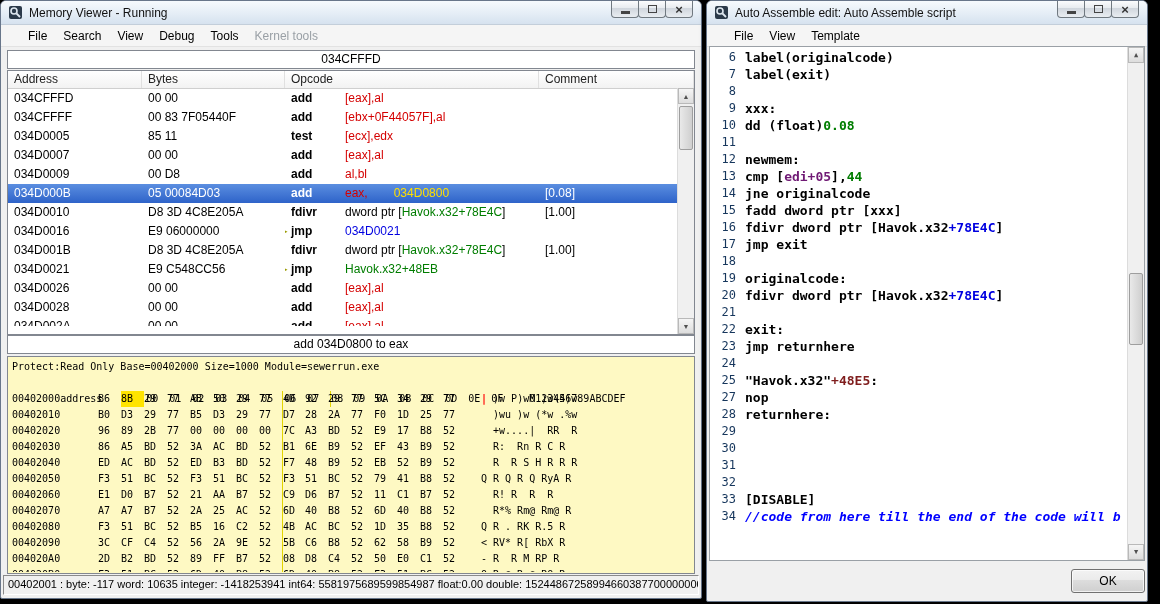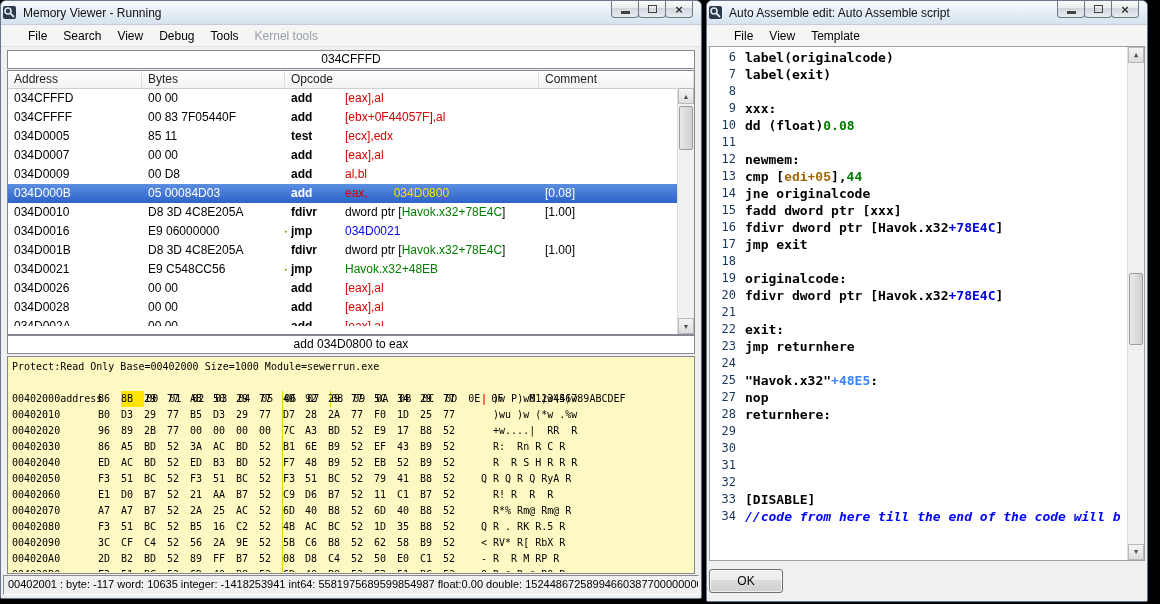--- a/index.html
+++ b/index.html
@@ -1,21 +1,21 @@
 <!DOCTYPE html>
 <html><head>
 <meta charset="utf-8">
 <style>
   html,body{margin:0;padding:0;background:#000;}
   .screen{position:relative;width:1160px;height:604px;overflow:hidden;background:#000;
           font-family:"Liberation Sans",sans-serif;font-size:12px;color:#000;}
   .win{position:absolute;background:#F0F0F0;border:1px solid #68768A;border-radius:6px 6px 2px 2px;
        box-shadow:0 0 6px rgba(0,0,0,.55);}
   
-  .titlebar{position:relative;height:23px;display:flex;align-items:center;gap:6px;padding-left:1px;
+  .titlebar{position:relative;height:23px;display:flex;align-items:center;gap:6px;padding-left:7px;
             background:linear-gradient(#F6FAFD,#E3ECF5 60%,#D6E2EF);border-bottom:1px solid #C3CEDA;
             border-radius:5px 5px 0 0;}
   .title{font-size:12px;color:#111;white-space:nowrap;overflow:hidden;}
   .appicon{width:15px;height:15px;display:inline-block;}
   .capbtns{position:absolute;top:0;right:8px;display:flex;}
   .capbtn{width:28px;height:17px;border:1px solid #707980;border-top:none;margin-left:-1px;
           border-radius:0 0 4px 4px;background:linear-gradient(#FBFCFD,#E7EBEF 45%,#D0D6DD 46%,#E9EDF1);
           display:flex;align-items:center;justify-content:center;box-sizing:border-box;}
   .g-min{width:9px;height:3px;background:#444;margin-top:7px;}
   .g-max{width:9px;height:8px;border:1px solid #444;box-sizing:border-box;}
@@ -75,21 +75,21 @@
   .editor{position:absolute;left:2px;right:2px;top:45px;bottom:40px;background:#fff;
           border:1px solid #9AA0A6;overflow:hidden;
           font-family:"DejaVu Sans Mono","Liberation Mono",monospace;font-size:13px;}
   .elines{position:absolute;left:0;top:2px;right:17px;overflow:hidden;}
   .eline{display:flex;height:17px;line-height:17px;white-space:pre;}
   .lnum{width:26px;text-align:right;padding-right:9px;color:#16365C;font-size:12px;flex:none;}
   .ecode{font-weight:bold;white-space:pre;overflow:hidden;}
   .editor .vscroll{top:0;border-left:1px solid #DCDCDC;}
   #aa .sthumb{top:44%;height:70px;}
   .aabottom{position:absolute;left:2px;right:2px;bottom:2px;height:36px;background:#F0F0F0;
-            display:flex;align-items:center;justify-content:flex-start;}
+            display:flex;align-items:center;justify-content:flex-end;}
   .okbtn{width:74px;height:24px;border:1px solid #707070;border-radius:3px;
          background:linear-gradient(#F2F2F2,#EBEBEB 45%,#DDDDDD 46%,#CFCFCF);
          font-family:"Liberation Sans",sans-serif;font-size:12px;color:#000;
          box-shadow:inset 0 0 0 1px rgba(255,255,255,.7);}
 </style>
 </head>
 <body>
 
 <div class="screen">
 
@@ -275,33 +275,33 @@
 
     <div class="editor">
       <div class="elines" id="elines">
           <div class="eline"><span class="lnum">6</span><span class="ecode"><span>label(originalcode)</span></span></div>
           <div class="eline"><span class="lnum">7</span><span class="ecode"><span>label(exit)</span></span></div>
           <div class="eline"><span class="lnum">8</span><span class="ecode"></span></div>
           <div class="eline"><span class="lnum">9</span><span class="ecode"><span>xxx:</span></span></div>
           <div class="eline"><span class="lnum">10</span><span class="ecode"><span>dd (float)</span><span style="color: rgb(0, 125, 0);">0.08</span></span></div>
           <div class="eline"><span class="lnum">11</span><span class="ecode"></span></div>
           <div class="eline"><span class="lnum">12</span><span class="ecode"><span>newmem:</span></span></div>
-          <div class="eline"><span class="lnum">13</span><span class="ecode"><span>cmp [</span><span style="color: #a16207; font-family: Liberation Mono, monospace;">edi+05</span><span>],</span><span style="color: rgb(0, 125, 0);">44</span></span></div>
+          <div class="eline"><span class="lnum">13</span><span class="ecode"><span>cmp [</span><span style="color: #701a75;">edi+05</span><span>],</span><span style="color: rgb(0, 125, 0);">44</span></span></div>
           <div class="eline"><span class="lnum">14</span><span class="ecode"><span>jne originalcode</span></span></div>
           <div class="eline"><span class="lnum">15</span><span class="ecode"><span>fadd dword ptr [xxx]</span></span></div>
           <div class="eline"><span class="lnum">16</span><span class="ecode"><span>fdivr dword ptr [Havok.x32</span><span style="color: rgb(0, 0, 224);">+78E4C</span><span>]</span></span></div>
           <div class="eline"><span class="lnum">17</span><span class="ecode"><span>jmp exit</span></span></div>
           <div class="eline"><span class="lnum">18</span><span class="ecode"></span></div>
           <div class="eline"><span class="lnum">19</span><span class="ecode"><span>originalcode:</span></span></div>
           <div class="eline"><span class="lnum">20</span><span class="ecode"><span>fdivr dword ptr [Havok.x32</span><span style="color: rgb(0, 0, 224);">+78E4C</span><span>]</span></span></div>
           <div class="eline"><span class="lnum">21</span><span class="ecode"></span></div>
           <div class="eline"><span class="lnum">22</span><span class="ecode"><span>exit:</span></span></div>
           <div class="eline"><span class="lnum">23</span><span class="ecode"><span>jmp returnhere</span></span></div>
           <div class="eline"><span class="lnum">24</span><span class="ecode"></span></div>
-          <div class="eline"><span class="lnum">25</span><span class="ecode"><span>"Havok.x32"</span><span style="color: #3b82f6;">+48E5</span><span>:</span></span></div>
+          <div class="eline"><span class="lnum">25</span><span class="ecode"><span>"Havok.x32"</span><span style="color: #7f1d1d;">+48E5</span><span>:</span></span></div>
           <div class="eline"><span class="lnum">27</span><span class="ecode"><span>nop</span></span></div>
           <div class="eline"><span class="lnum">28</span><span class="ecode"><span>returnhere:</span></span></div>
           <div class="eline"><span class="lnum">29</span><span class="ecode"></span></div>
           <div class="eline"><span class="lnum">30</span><span class="ecode"></span></div>
           <div class="eline"><span class="lnum">31</span><span class="ecode"></span></div>
           <div class="eline"><span class="lnum">32</span><span class="ecode"></span></div>
           <div class="eline"><span class="lnum">33</span><span class="ecode"><span>[DISABLE]</span></span></div>
           <div class="eline"><span class="lnum">34</span><span class="ecode"><span style="color: rgb(0, 0, 255); font-style: italic;">//code from here till the end of the code will b</span></span></div>
         </div>
       <div class="vscroll">

